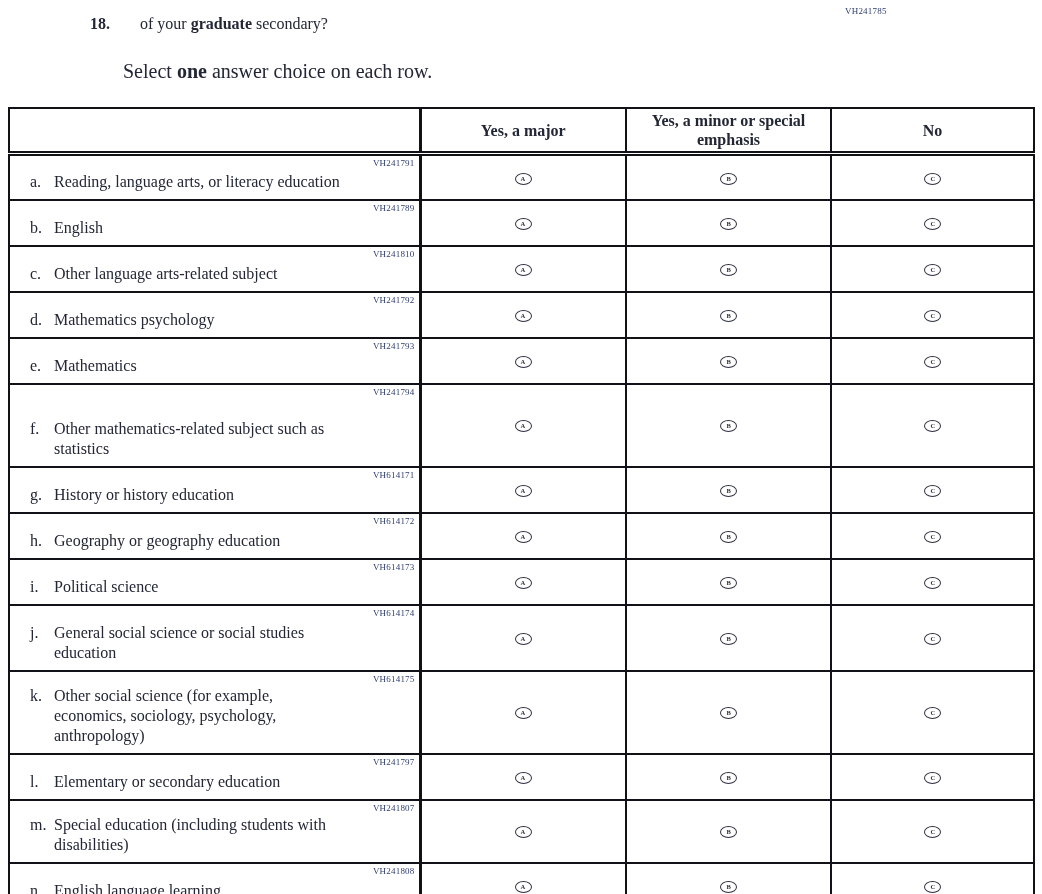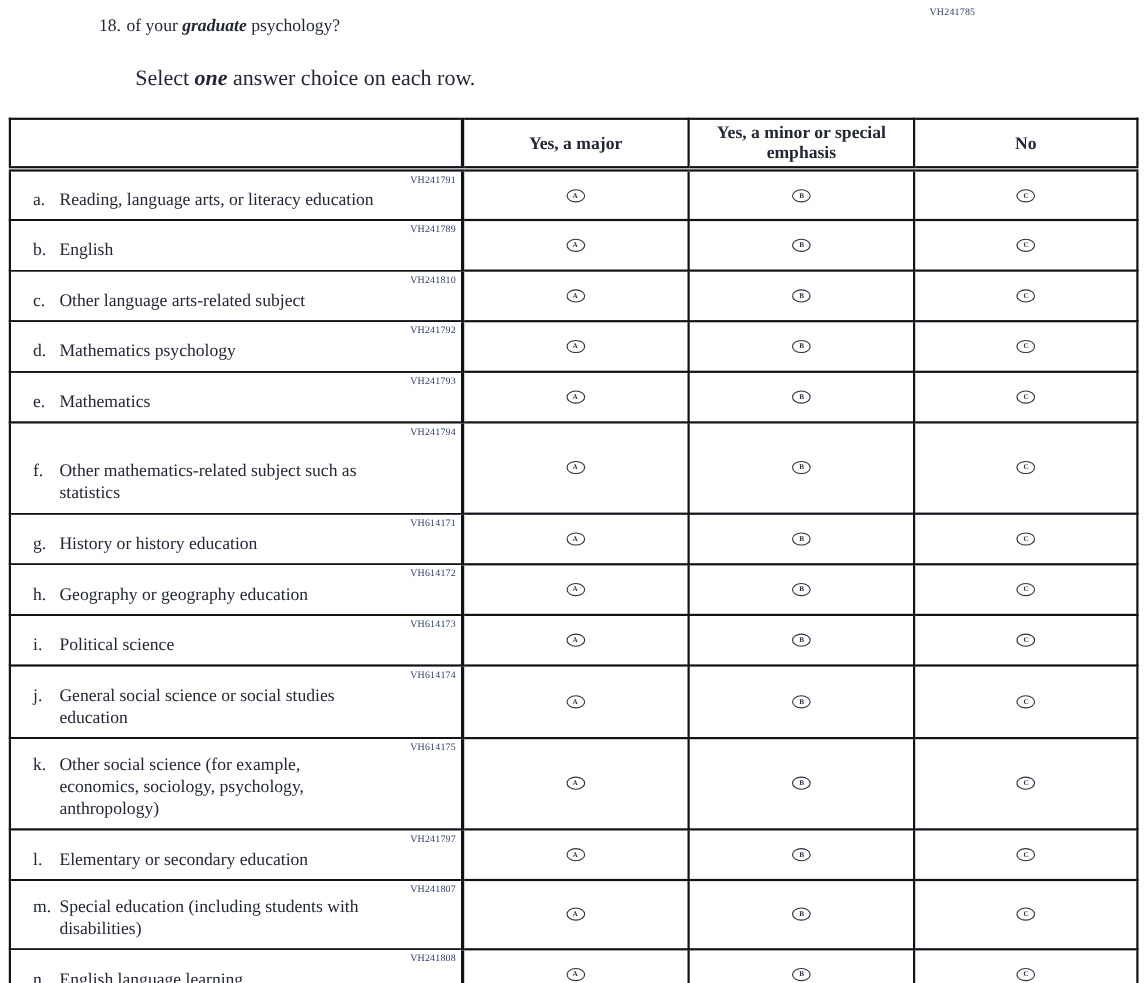--- a/index.html
+++ b/index.html
@@ -19,24 +19,24 @@
     letter-spacing: 0.2px;
   }
   .question-block {
     position: absolute;
     top: 13px; left: 90px;
     width: 760px;
     font-size: 16px;
     line-height: 21px;
   }
   .question-row { display: flex; }
-  .q-num { font-weight: normal; width: 24px; flex: 0 0 aupx; margin-right: 1px; }
+  .q-num { font-weight: bold; width: 24px; flex: 0 0 aupx; margin-right: 26px; }
   .q-text { }
   .q-line { display: block; }
-  .bold-inline { font-weight: bold; font-style: italic; }
+  .bold-inline { font-weight: bold; }
   .instruction {
     position: absolute;
     top: 60px; left: 123px;
     font-size: 20px;
   }
   
   table.grid {
     position: absolute;
     top: 107px; left: 8px;
     width: 1025px;
@@ -118,21 +118,21 @@
 </style>
 </head>
 <body>
 
 <div class="form-code">VH241785</div>
 
 <div class="question-block">
   <div class="question-row">
     <span class="q-num">18.</span>
     <span class="q-text">
-      <span class="q-line"><span>of your </span><span class="bold-inline">graduate</span><span> psychology?</span></span>
+      <span class="q-line"><span>of your </span><span class="bold-inline">graduate</span><span> secondary?</span></span>
     </span>
   </div>
 </div>
 
 <div class="instruction"><span>Select </span><span class="bold-inline">one</span><span> answer choice on each row.</span></div>
 
 <table class="grid">
   <colgroup>
     <col class="c-label">
       <col class="c-opt1">

